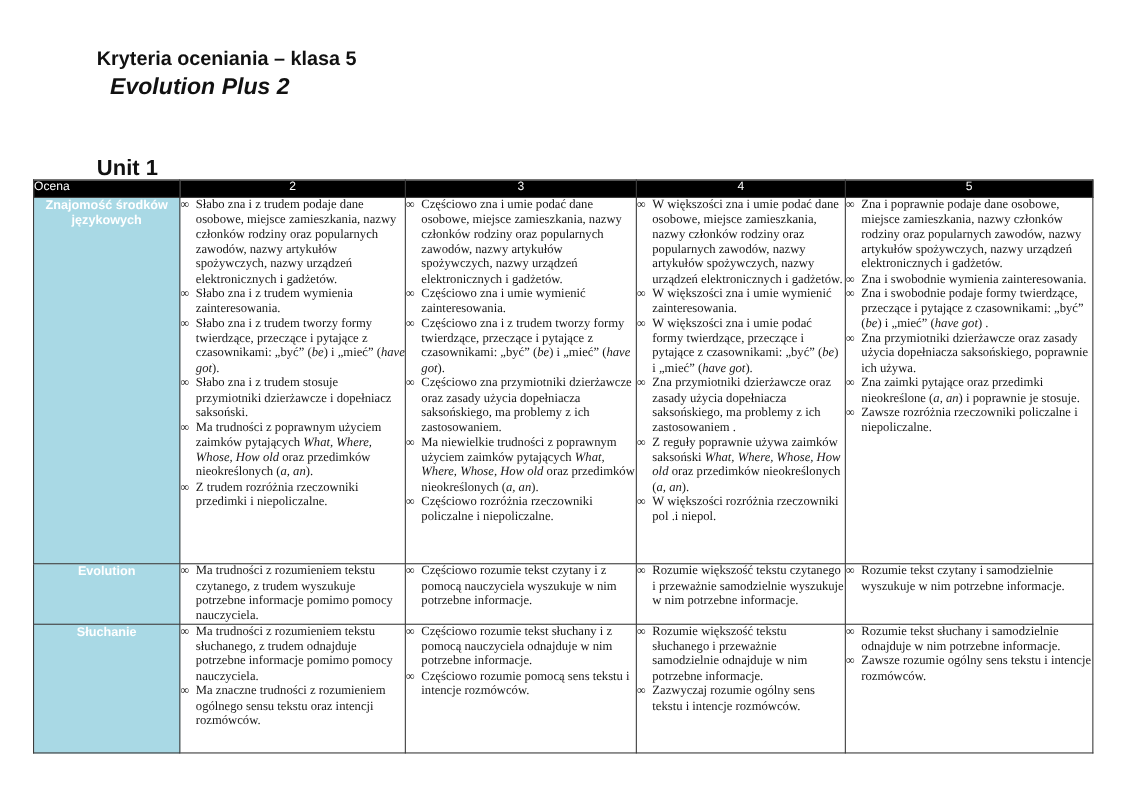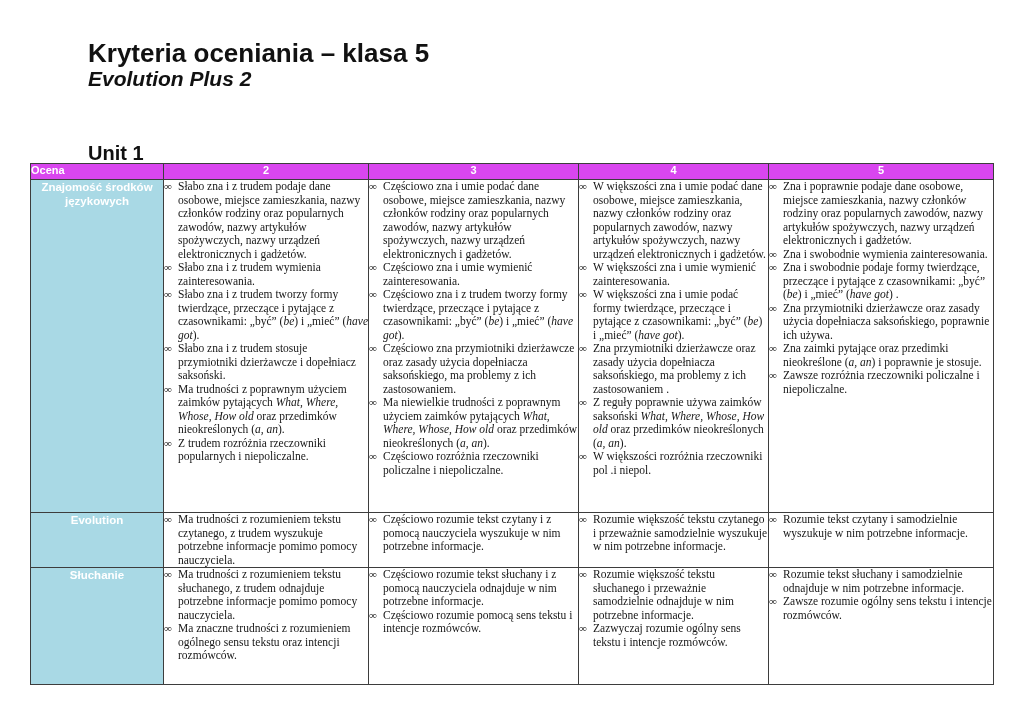--- a/index.html
+++ b/index.html
@@ -6,48 +6,49 @@
     margin: 0; padding: 0;
     background: #ffffff;
     width: 1024px; height: 724px;
     overflow: hidden;
     font-family: "Liberation Sans", sans-serif;
   }
   .page { position: relative; width: 1024px; height: 724px; }
 
   .titles { position: absolute; left: 88px; top: 40px; }
   .title-main {
-    font-size: 26px; font-weight: bold; color: #111;
+    font-size: 18px; font-weight: bold; color: #111;
     line-height: 26px;
   }
   .title-sub {
     font-size: 21px; font-weight: bold; font-style: italic; color: #111;
     line-height: 26px;
+    margin-left: 12px;
   }
   .title-unit {
     position: absolute; left: 88px; top: 142px;
     font-size: 20px; font-weight: bold; color: #111;
   }
 
   table.criteria {
     position: absolute; left: 30px; top: 163px;
     border-collapse: collapse;
     table-layout: fixed;
     width: 963px;
   }
   table.criteria td, table.criteria th {
     border: 1px solid #3d3d3d;
     vertical-align: top;
     padding: 0;
   }
   thead th {
-    background: #d946ef;
+    background: #000000;
     color: #ffffff;
     font-size: 11px;
-    font-weight: bold;
+    font-weight: normal;
     text-align: center;
     height: 15px;
     padding: 1px 4px;
     font-family: "Liberation Sans", sans-serif;
   }
   thead th.first { text-align: left; }
   th.rowlabel {
     background: #a9d9e5;
     color: #ffffff;
     font-size: 11.5px;
@@ -125,21 +126,21 @@
             <div class="bullet">
               <span class="bullet-marker">∞</span>
               <span class="bullet-text"><span>Słabo zna i z trudem stosuje przymiotniki dzierżawcze i dopełniacz saksoński.</span></span>
             </div>
             <div class="bullet">
               <span class="bullet-marker">∞</span>
               <span class="bullet-text"><span>Ma trudności z poprawnym użyciem zaimków pytających </span><i>What, Where, Whose, How old</i><span> oraz przedimków nieokreślonych (</span><i>a, an</i><span>).</span></span>
             </div>
             <div class="bullet">
               <span class="bullet-marker">∞</span>
-              <span class="bullet-text"><span>Z trudem rozróżnia rzeczowniki popularnych i niepoliczalne.</span></span>
+              <span class="bullet-text"><span>Z trudem rozróżnia rzeczowniki przedimki i niepoliczalne.</span></span>
             </div>
           </td>
         <td class="cell">
             <div class="bullet">
               <span class="bullet-marker">∞</span>
               <span class="bullet-text"><span>Częściowo zna i umie podać dane osobowe, miejsce zamieszkania, nazwy członków rodziny oraz popularnych zawodów, nazwy artykułów spożywczych, nazwy urządzeń elektronicznych i gadżetów.</span></span>
             </div>
             <div class="bullet">
               <span class="bullet-marker">∞</span>
               <span class="bullet-text"><span>Częściowo zna i umie wymienić zainteresowania.</span></span>

